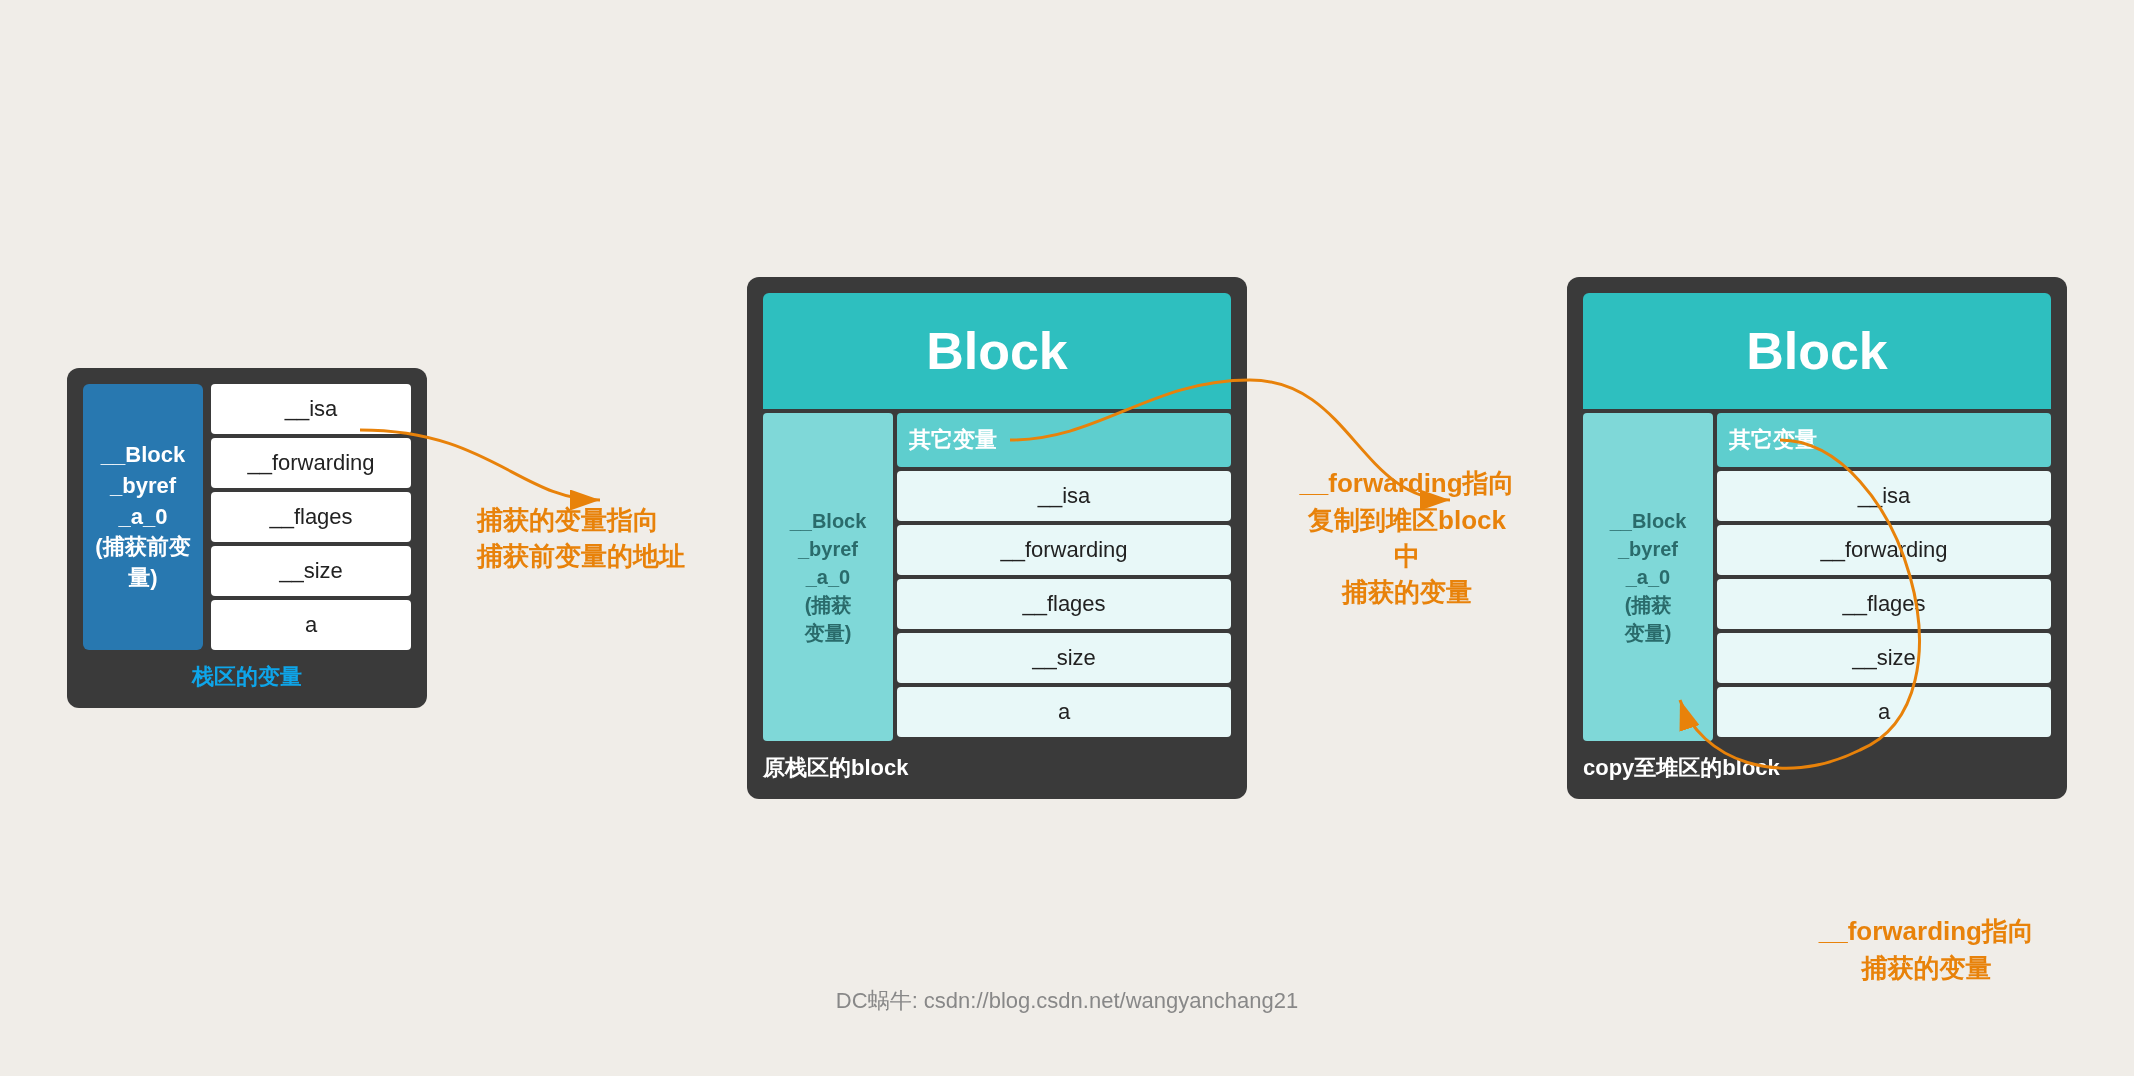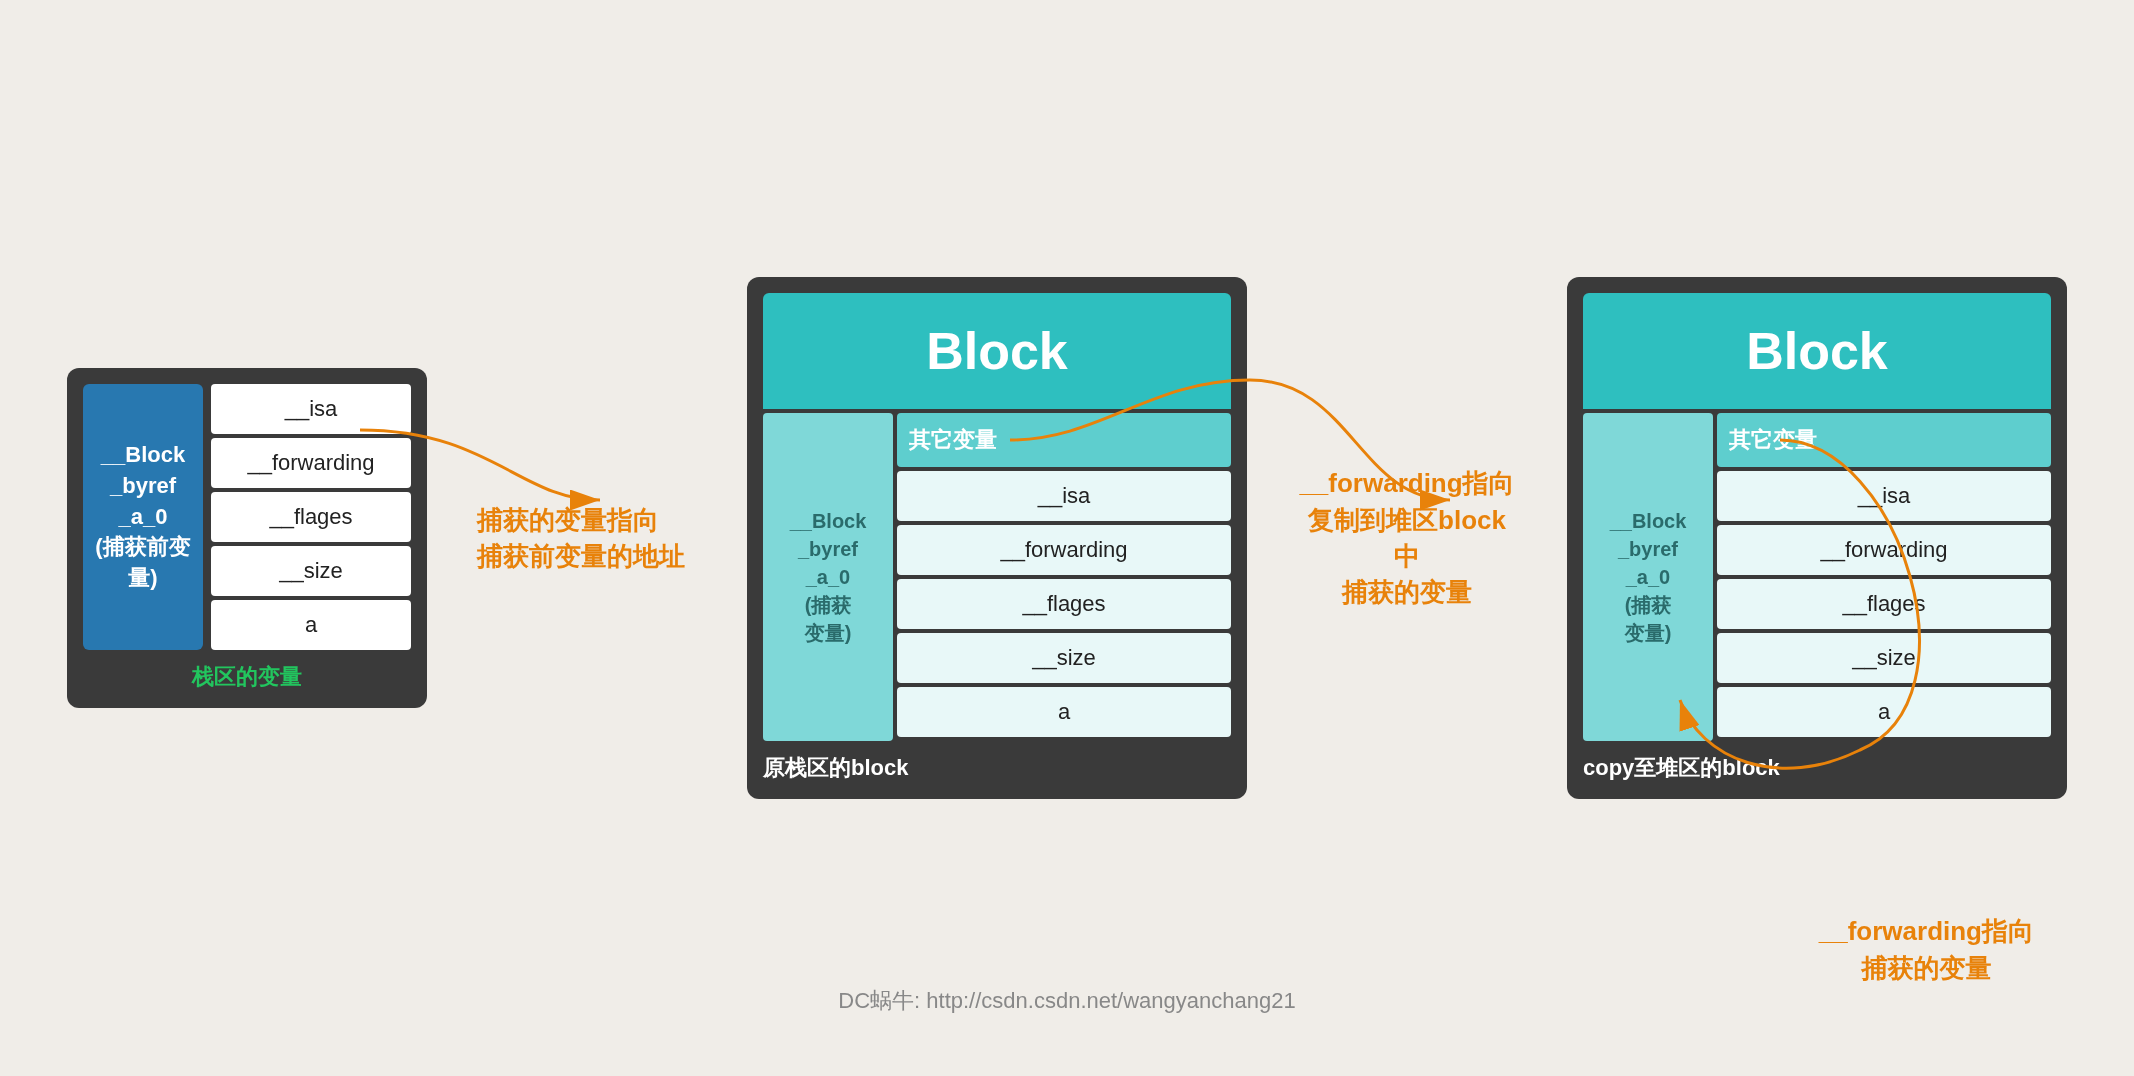--- a/index.html
+++ b/index.html
@@ -63,21 +63,21 @@
       background: white;
       border-radius: 4px;
       padding: 12px 16px;
       font-size: 22px;
       color: #222;
       text-align: center;
     }
 
     .stack-label {
       text-align: center;
-      color: #22c55e;
+      color: #0ea5e9;
       font-size: 22px;
       font-weight: bold;
       margin-top: 12px;
     }
 
     
     .block-box {
       background: #3a3a3a;
       border-radius: 12px;
       padding: 16px;
@@ -236,21 +236,21 @@
     </div>
     <div class="block-label">copy至堆区的block</div>
   </div>
 
 </div>
 
 <div class="annotation" style="position:absolute; bottom:90px; right:100px; color:#e8820a; font-size:26px; text-align:center;">
   __forwarding指向<br>捕获的变量
 </div>
 
-<div class="watermark">DC蜗牛: http://csdn.csdn.net/wangyanchang21</div>
+<div class="watermark">DC蜗牛: csdn://blog.csdn.net/wangyanchang21</div>
 
 <svg class="arrows-svg" viewBox="0 0 2134 1076" xmlns="http://www.w3.org/2000/svg">
 
   <defs>
     <marker id="arrowhead" markerWidth="10" markerHeight="7" refX="10" refY="3.5" orient="auto">
       <polygon points="0 0, 10 3.5, 0 7" fill="#e8820a"></polygon>
     </marker>
   </defs>
 
   <path d="M 360 430 C 490 430, 520 500, 600 500" stroke="#e8820a" stroke-width="3" fill="none" marker-end="url(#arrowhead)"></path>

